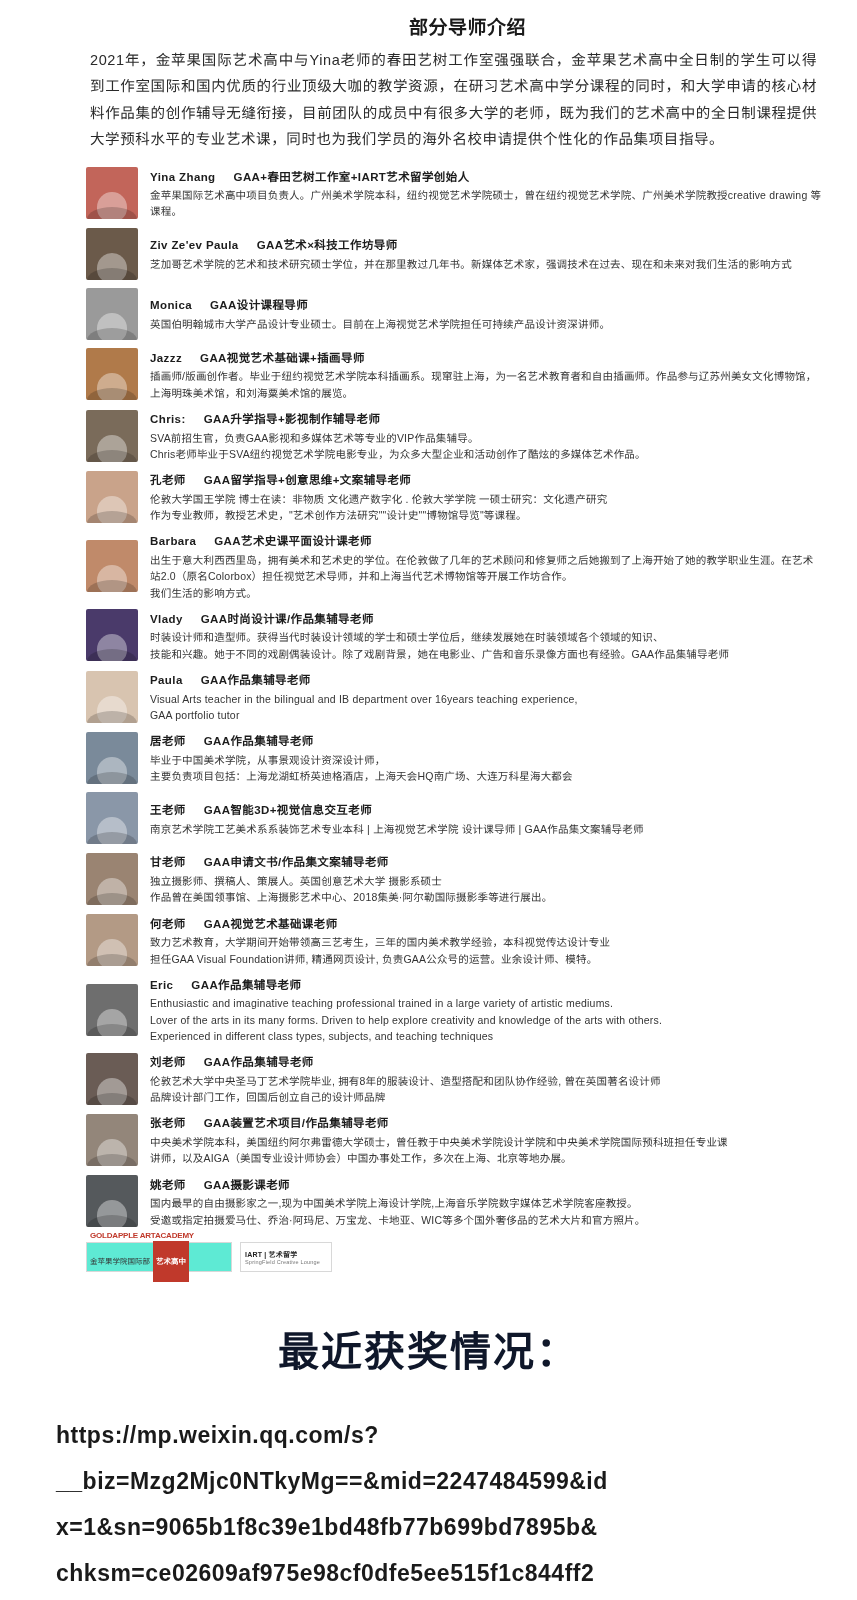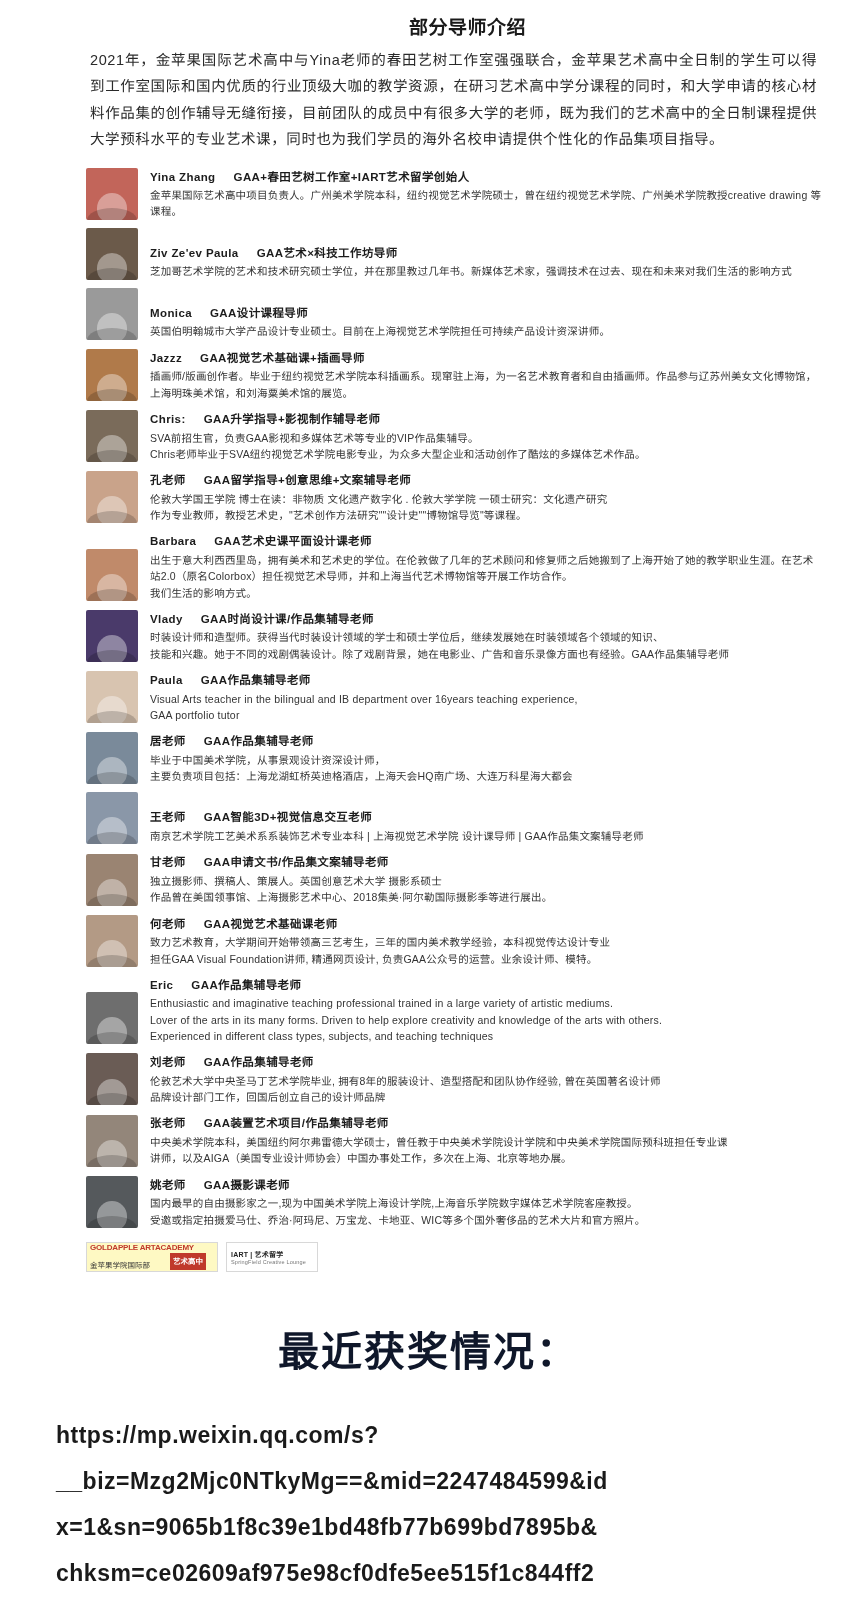--- a/index.html
+++ b/index.html
@@ -39,21 +39,21 @@
     color: #2a2a2a;
     letter-spacing: 0.6px;
   }
 
   
   .teacher-list {
     margin: 0 34px 10px 86px;
   }
   .teacher {
     display: flex;
-    align-items: flex-end;
+    align-items: center;
     margin-bottom: 8px;
     min-height: 52px;
   }
   .avatar {
     flex: 0 0 auto;
     width: 52px;
     height: 52px;
     margin-right: 12px;
     border-radius: 2px;
     overflow: hidden;
@@ -104,49 +104,49 @@
   }
 
   
   .logos {
     display: flex;
     align-items: center;
     margin: 14px 0 6px 86px;
     gap: 8px;
   }
   .logo-gaa {
-    width: 132px;
+    width: 146px;
     height: 30px;
     border: 1px solid #d8d8d8;
-    background: #fef9c3;
+    background: #5eead4;
     display: flex;
     flex-direction: column;
     justify-content: center;
     box-sizing: border-box;
     padding: 2px 3px;
   }
   .logo-gaa .l1 {
     font-size: 8px;
     font-weight: bold;
     color: #c0392b;
     letter-spacing: -0.2px;
     line-height: 1.1;
   }
   .logo-gaa .l2 {
     font-size: 7.5px;
     color: #333;
     line-height: 1.2;
     display: flex;
-    align-items: flex-end;
-    gap: 20px;
+    align-items: center;
+    gap: 3px;
   }
   .logo-gaa .l2 .cn {
     background: #c0392b;
     color: #fff;
-    padding: 4px 3px;
+    padding: 16px 3px;
     font-weight: bold;
   }
   .logo-iart {
     width: 92px;
     height: 30px;
     border: 1px solid #d8d8d8;
     background: #fff;
     display: flex;
     flex-direction: column;
     justify-content: center;

